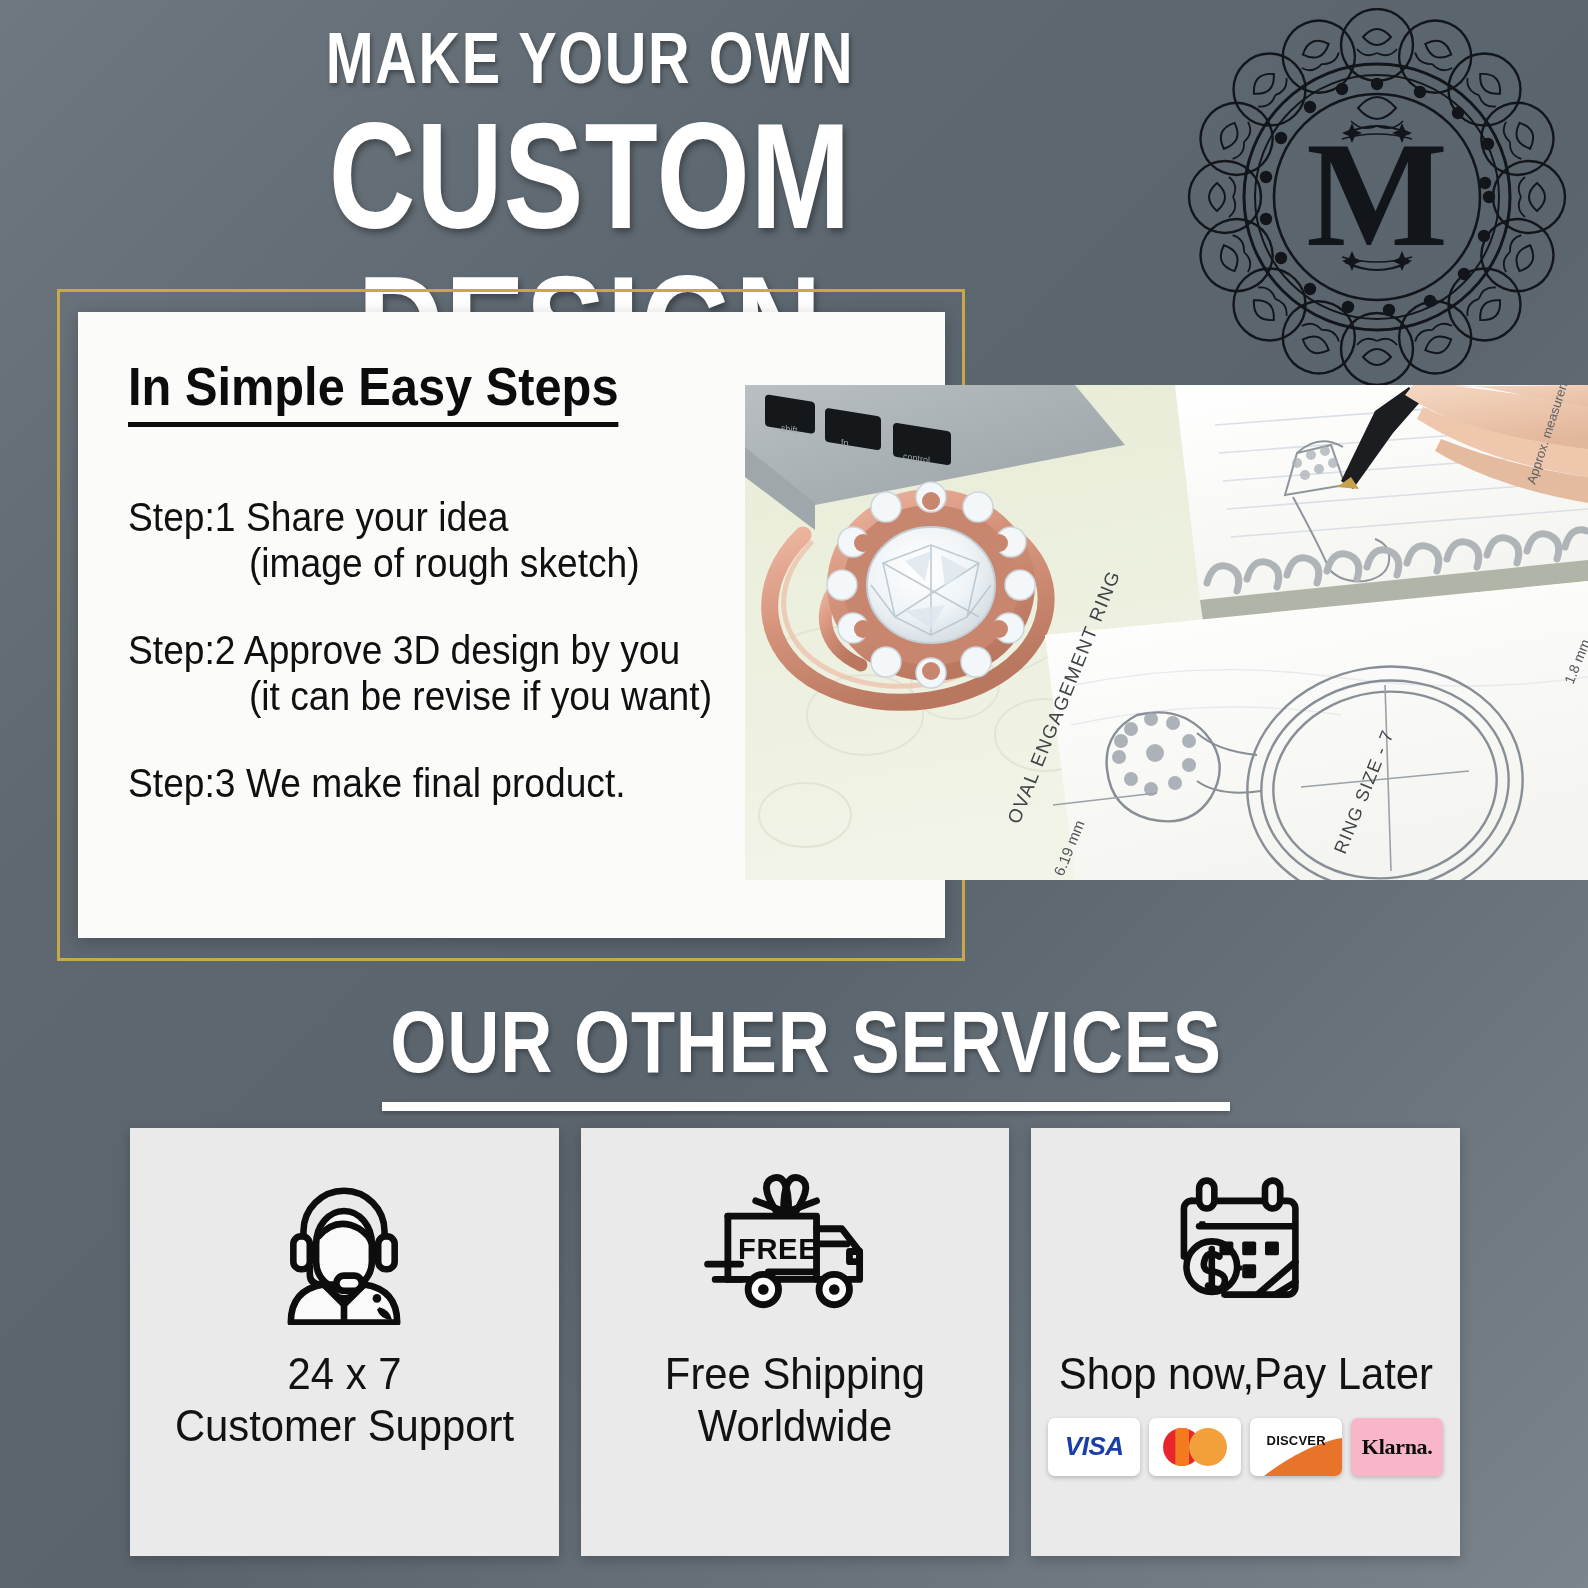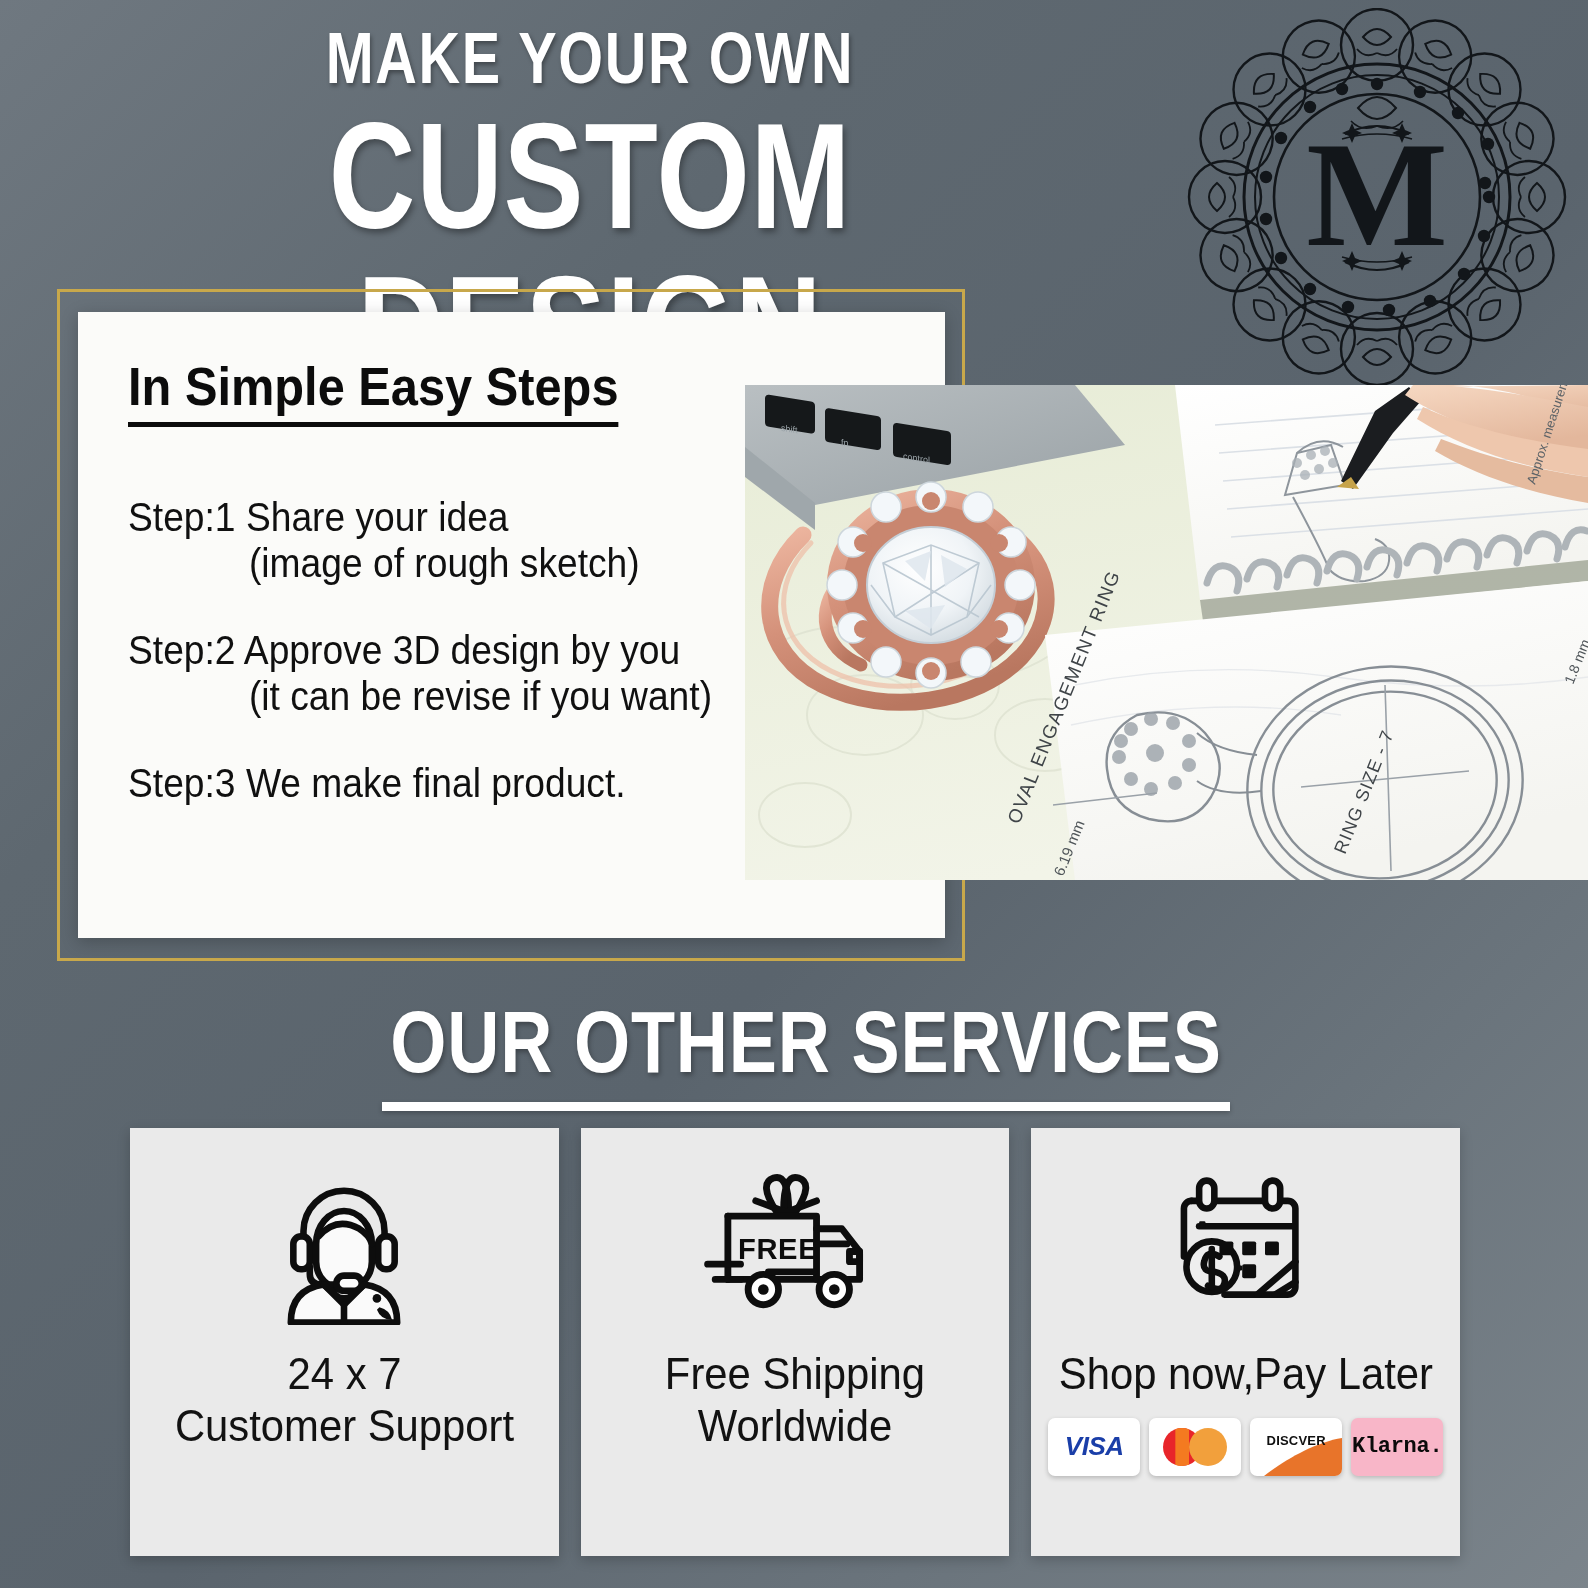--- a/index.html
+++ b/index.html
@@ -108,21 +108,21 @@
     box-shadow:0 2px 5px rgba(0,0,0,.22);
     display:flex; align-items:center; justify-content:center; overflow:hidden;
     position:relative;
   }
   .pay.klarna{ background:#f8b6c8; }
   .pay-visa{
     font-family:"Liberation Sans",sans-serif; font-weight:700; font-style:italic;
     font-size:26px; color:#1a3ea8; letter-spacing:-.5px;
   }
   .pay-klarna{
-    font-family:Liberation Mono, monospace; font-weight:700;
+    font-family:Liberation Serif, serif; font-weight:700;
     font-size:22px; color:#0b0b0b; letter-spacing:-.3px;
   }
   .pay-discover-txt{
     font-family:"Liberation Sans",sans-serif; font-weight:700; font-size:13px;
     color:#101010; letter-spacing:.2px; position:relative; z-index:2; top:-6px;
   }
   .mc-wrap{ position:relative; width:64px; height:38px; }
   .mc-c{ position:absolute; top:0; width:38px; height:38px; border-radius:50%; }
   .mc-l{ left:0; background:#e8252a; }
   .mc-r{ right:0; background:#f2a03c; }

